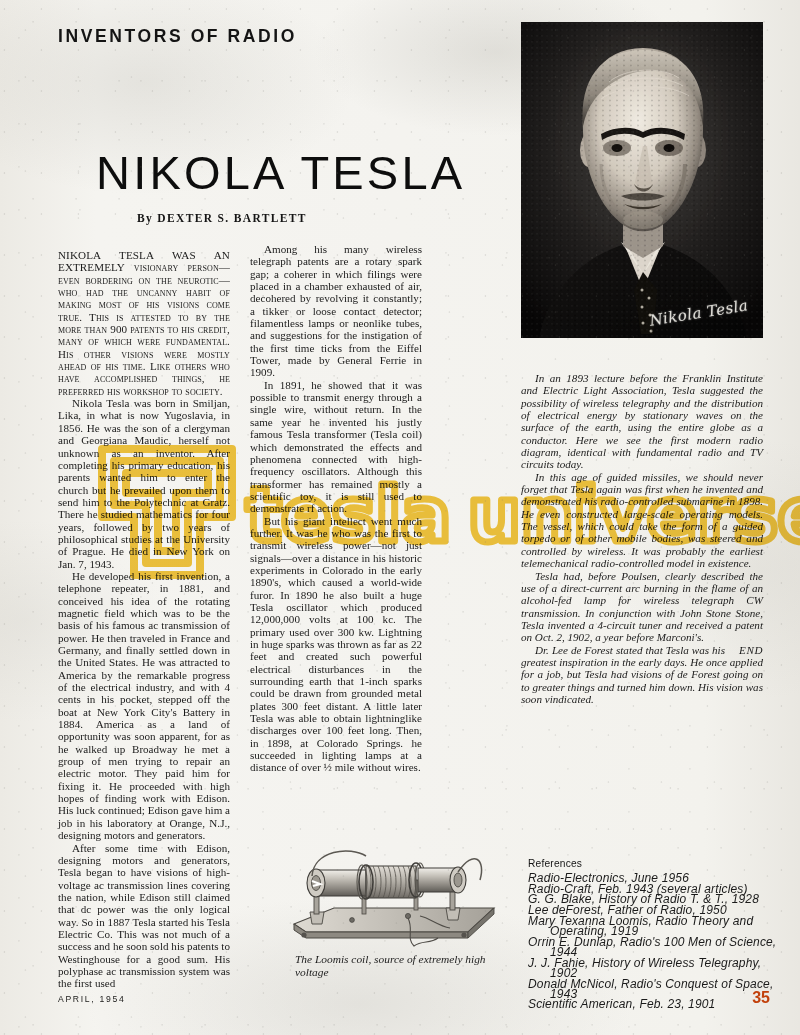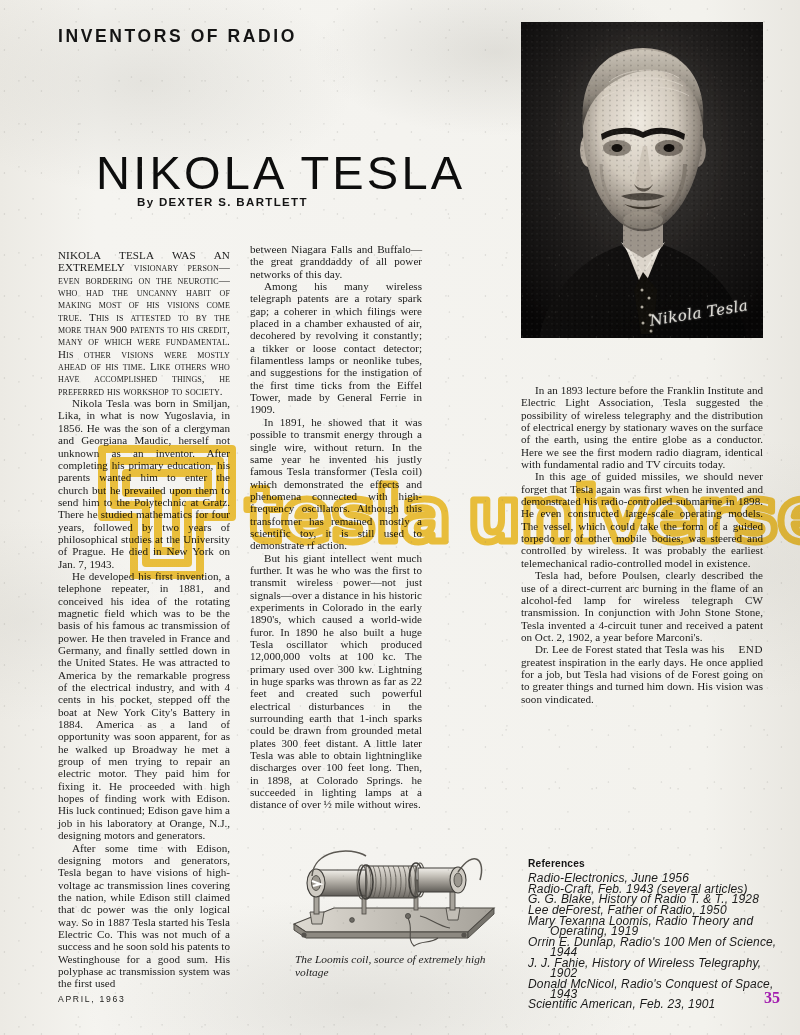--- a/index.html
+++ b/index.html
@@ -42,22 +42,22 @@
     font-weight:bold;font-size:17.5px;letter-spacing:2.6px;
     color:#141414;
   }
   .headline{
     position:absolute;left:96px;top:114px;
     font-family:"Liberation Sans",sans-serif;
     font-weight:normal;font-size:47px;letter-spacing:3.2px;
     color:#0d0d0d;
   }
   .byline{
-    position:absolute;left:137px;top:196px;
-    font-family:Liberation Sans, sans-serif;
+    position:absolute;left:137px;top:212px;
+    font-family:Liberation Serif, serif;
     font-weight:bold;font-size:11.5px;letter-spacing:1.35px;
     color:#151515;
   }
 
   
   .portrait{
     position:absolute;left:521px;top:22px;width:242px;height:316px;
     background:#121212;
     overflow:hidden;
     filter:contrast(1.04);
@@ -85,59 +85,59 @@
     font-family:"Liberation Serif",serif;
     font-size:11.1px;line-height:12.35px;
     text-align:justify;
     color:#1b1b1b;
     -webkit-font-smoothing:none;
   }
   .col p{margin:0;text-indent:14px;}
   .col p.noind{text-indent:0;}
   .col1{left:58px;top:243px;width:172px;margin-top:6px;}
   .col2{left:250px;top:243px;width:172px;}
-  .col3a{left:521px;top:384px;width:242px;}
+  .col3a{left:521px;top:372px;width:242px;font-style:italic;}
   .smallcaps{font-variant:small-caps;letter-spacing:.1px;}
   .endmark{font-variant:small-caps;letter-spacing:.6px;float:right;}
 
   
   .figure{
     position:absolute;left:288px;top:846px;width:212px;height:102px;
   }
   .figure svg{display:block;}
   .figcap{
     position:absolute;left:295px;top:953px;width:218px;
     font-family:"Liberation Serif",serif;font-style:italic;
     font-size:11.4px;line-height:13.4px;color:#1d1d1d;
   }
 
   
   .refs{position:absolute;left:528px;top:858px;width:250px;}
   .refs .rt{
-    font-family:"Liberation Sans",sans-serif;font-weight:bold;
+    font-family:"Liberation Sans",sans-serif;font-weight:normal;
     font-size:10.2px;color:#141414;margin-bottom:4px;letter-spacing:.2px;
   }
   .refs ul{list-style:none;margin:0;padding:0;}
   .refs li{
     font-family:"Liberation Sans",sans-serif;font-style:italic;
     font-size:12px;line-height:10.2px;color:#1b1b1b;
     padding-left:22px;text-indent:-22px;margin-bottom:.5px;
     letter-spacing:.15px;
   }
 
   
   .foot-left{
     position:absolute;left:58px;top:994px;
     font-family:"Liberation Sans",sans-serif;font-size:8.6px;
     letter-spacing:1.7px;color:#20201f;
   }
   .foot-right{
-    position:absolute;right:20px;top:989px;
-    font-family:Liberation Serif, serif;font-weight:bold;
-    font-size:16px;color:#a21caf;
+    position:absolute;right:30px;top:989px;
+    font-family:Liberation Sans, sans-serif;font-weight:bold;
+    font-size:16px;color:#c2410c;
   }
 
   
   .watermark{
     position:absolute;left:96px;top:455px;width:700px;height:125px;
     pointer-events:none;
     mix-blend-mode:multiply;
     opacity:.93;
   }
   .watermark svg{display:block;overflow:visible;}
@@ -248,21 +248,20 @@
     </div>
 
     <div class="col col1">
       <p class="noind smallcaps">NIKOLA TESLA WAS AN EXTREMELY visionary person—even bordering on the neurotic—who had the uncanny habit of making most of his visions come true. This is attested to by the more than 900 patents to his credit, many of which were fundamental. His other visions were mostly ahead of his time. Like others who have accomplished things, he preferred his workshop to society.</p>
       <p>Nikola Tesla was born in Smiljan, Lika, in what is now Yugoslavia, in 1856. He was the son of a clergyman and Georgiana Maudic, herself not unknown as an inventor. After completing his primary education, his parents wanted him to enter the church but he prevailed upon them to send him to the Polytechnic at Gratz. There he studied mathematics for four years, followed by two years of philosophical studies at the University of Prague. He died in New York on Jan. 7, 1943.</p>
       <p>He developed his first invention, a telephone repeater, in 1881, and conceived his idea of the rotating magnetic field which was to be the basis of his famous ac transmission of power. He then traveled in France and Germany, and finally settled down in the United States. He was attracted to America by the remarkable progress of the electrical industry, and with 4 cents in his pocket, stepped off the boat at New York City's Battery in 1884. America as a land of opportunity was soon apparent, for as he walked up Broadway he met a group of men trying to repair an electric motor. They paid him for fixing it. He proceeded with high hopes of finding work with Edison. His luck continued; Edison gave him a job in his laboratory at Orange, N.J., designing motors and generators.</p>
       <p>After some time with Edison, designing motors and generators, Tesla began to have visions of high-voltage ac transmission lines covering the nation, while Edison still claimed that dc power was the only logical way. So in 1887 Tesla started his Tesla Electric Co. This was not much of a success and he soon sold his patents to Westinghouse for a good sum. His polyphase ac transmission system was the first used</p>
     </div>
 
     <div class="col col2">
-      <p class="noind">between Niagara Falls and Buffalo—the great granddaddy of all power networks of this day.</p>
       <p>Among his many wireless telegraph patents are a rotary spark gap; a coherer in which filings were placed in a chamber exhausted of air, decohered by revolving it constantly; a tikker or loose contact detector; filamentless lamps or neonlike tubes, and suggestions for the instigation of the first time ticks from the Eiffel Tower, made by General Ferrie in 1909.</p>
       <p>In 1891, he showed that it was possible to transmit energy through a single wire, without return. In the same year he invented his justly famous Tesla transformer (Tesla coil) which demonstrated the effects and phenomena connected with high-frequency oscillators. Although this transformer has remained mostly a scientific toy, it is still used to demonstrate rf action.</p>
       <p>But his giant intellect went much further. It was he who was the first to transmit wireless power—not just signals—over a distance in his historic experiments in Colorado in the early 1890's, which caused a world-wide furor. In 1890 he also built a huge Tesla oscillator which produced 12,000,000 volts at 100 kc. The primary used over 300 kw. Lightning in huge sparks was thrown as far as 22 feet and created such powerful electrical disturbances in the surrounding earth that 1-inch sparks could be drawn from grounded metal plates 300 feet distant. A little later Tesla was able to obtain lightninglike discharges over 100 feet long. Then, in 1898, at Colorado Springs. he succeeded in lighting lamps at a distance of over ½ mile without wires.</p>
     </div>
 
     <div class="col col3a">
       <p>In an 1893 lecture before the Franklin Institute and Electric Light Association, Tesla suggested the possibility of wireless telegraphy and the distribution of electrical energy by stationary waves on the surface of the earth, using the entire globe as a conductor. Here we see the first modern radio diagram, identical with fundamental radio and TV circuits today.</p>
       <p>In this age of guided missiles, we should never forget that Tesla again was first when he invented and demonstrated his radio-controlled submarine in 1898. He even constructed large-scale operating models. The vessel, which could take the form of a guided torpedo or of other mobile bodies, was steered and controlled by wireless. It was probably the earliest telemechanical radio-controlled model in existence.</p>
       <p>Tesla had, before Poulsen, clearly described the use of a direct-current arc burning in the flame of an alcohol-fed lamp for wireless telegraph CW transmission. In conjunction with John Stone Stone, Tesla invented a 4-circuit tuner and received a patent on Oct. 2, 1902, a year before Marconi's.</p>
       <p><span class="endmark">END</span><span>Dr. Lee de Forest stated that Tesla was his greatest inspiration in the early days. He once applied for a job, but Tesla had visions of de Forest going on to greater things and turned him down. His vision was soon vindicated.</span></p>
@@ -351,21 +350,21 @@
         <li>G. G. Blake, History of Radio T. &amp; T., 1928</li>
         <li>Lee deForest, Father of Radio, 1950</li>
         <li>Mary Texanna Loomis, Radio Theory and Operating, 1919</li>
         <li>Orrin E. Dunlap, Radio's 100 Men of Science, 1944</li>
         <li>J. J. Fahie, History of Wireless Telegraphy, 1902</li>
         <li>Donald McNicol, Radio's Conquest of Space, 1943</li>
         <li>Scientific American, Feb. 23, 1901</li>
       </ul>
     </div>
 
-    <div class="foot-left">APRIL, 1963</div>
+    <div class="foot-left">APRIL, 1954</div>
     <div class="foot-right">35</div>
 
     <div class="watermark">
       <svg width="700" height="125" viewBox="0 0 700 125">
 
         <g stroke="#f2c330" stroke-width="8" fill="none" stroke-linejoin="round" stroke-linecap="round">
           <path d="M30 18 H112 V38 H80 V96 H62 V38 H30 Z"></path>
           <path d="M18 6 H124 V50 H92 V108 H50 V50 H18 Z"></path>
           <path d="M6 -6 H136 V62 H104 V120 H38 V62 H6 Z"></path>
         </g>

